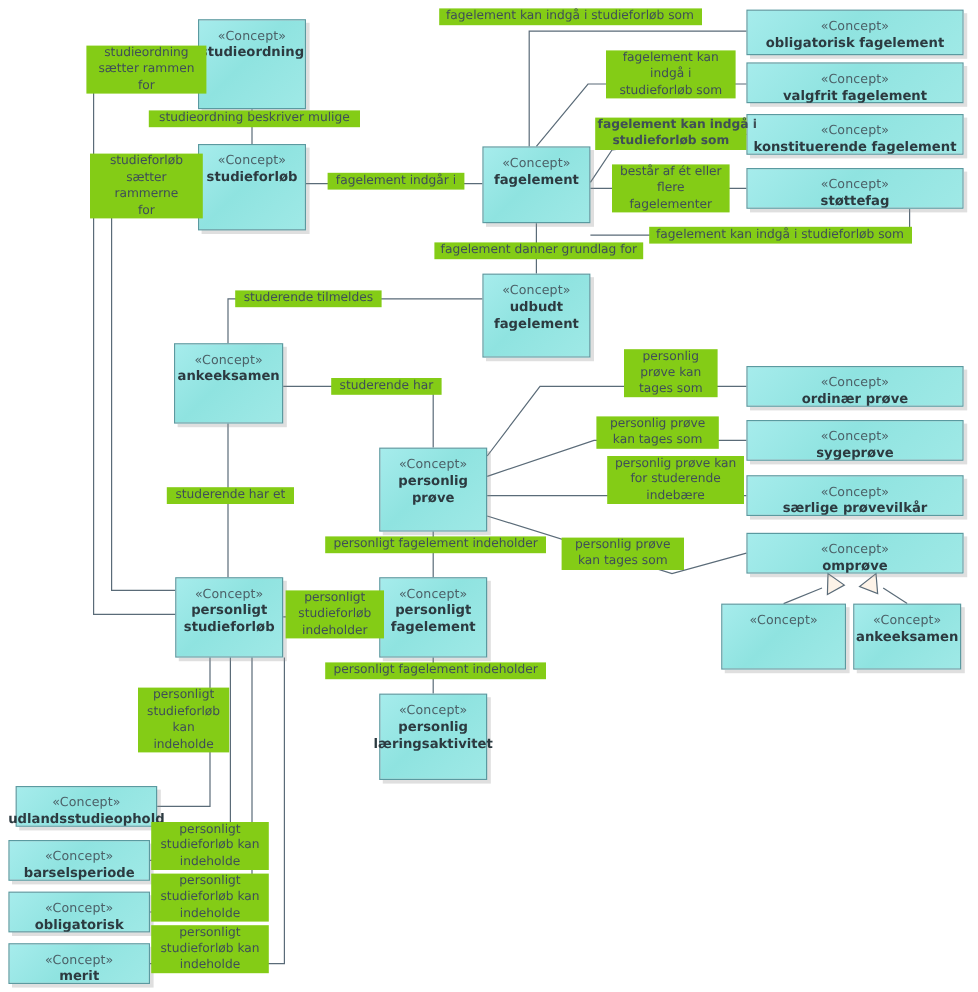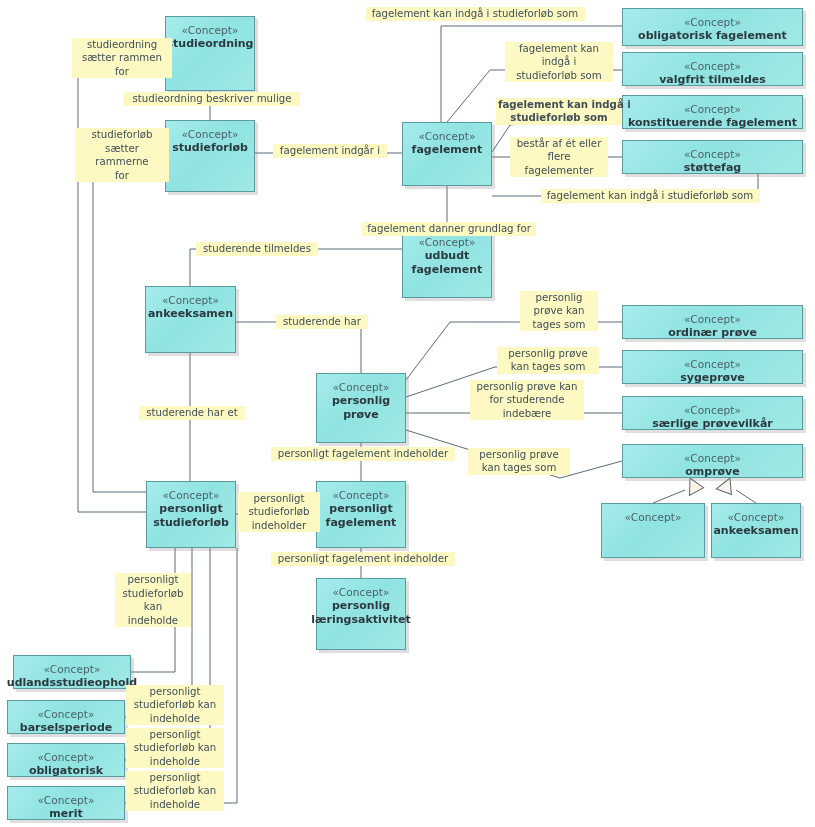--- a/index.html
+++ b/index.html
@@ -53,21 +53,21 @@
     line-height: 14px;
     text-align: center;
     padding: 0 4px;
   }
   .edge-label {
     position: absolute;
     font-size: 10.2px;
     color: #3f4f57;
     line-height: 13.5px;
     text-align: center;
-    background: #fef9c3;
+    background: #84cc16;
     padding: 0 2px;
     white-space: pre;
     z-index: 8;
   }
 </style>
 </head>
 <body>
 
 <div id="canvas">
 
@@ -114,21 +114,21 @@
       <div class="node" style="left: 402px; top: 122px; width: 90px; height: 64px;">
         <div class="stereotype">«Concept»</div>
         <div class="nodename">fagelement</div>
       </div>
       <div class="node" style="left: 622px; top: 8px; width: 181px; height: 38px;">
         <div class="stereotype">«Concept»</div>
         <div class="nodename">obligatorisk fagelement</div>
       </div>
       <div class="node" style="left: 622px; top: 52px; width: 181px; height: 34px;">
         <div class="stereotype">«Concept»</div>
-        <div class="nodename">valgfrit tilmeldes</div>
+        <div class="nodename">valgfrit fagelement</div>
       </div>
       <div class="node" style="left: 622px; top: 95px; width: 181px; height: 34px;">
         <div class="stereotype">«Concept»</div>
         <div class="nodename">konstituerende fagelement</div>
       </div>
       <div class="node" style="left: 622px; top: 140px; width: 181px; height: 34px;">
         <div class="stereotype">«Concept»</div>
         <div class="nodename">støttefag</div>
       </div>
       <div class="node" style="left: 402px; top: 228px; width: 90px; height: 70px;">
@@ -208,30 +208,30 @@
       <div class="edge-label" style="width: 215px; left: 365.5px; top: 7.25px;">fagelement kan indgå i studieforløb som</div>
       <div class="edge-label" style="width: 104px; left: 505px; top: 41.75px;">fagelement kan
 indgå i
 studieforløb som</div>
       <div class="edge-label" style="width: 122px; left: 496px; top: 97.5px; font-weight: bold;">fagelement kan indgå i
 studieforløb som</div>
       <div class="edge-label" style="width: 94px; left: 510px; top: 136.75px;">består af ét eller
 flere
 fagelementer</div>
       <div class="edge-label" style="width: 215px; left: 540.5px; top: 189.25px;">fagelement kan indgå i studieforløb som</div>
-      <div class="edge-label" style="width: 170px; left: 362px; top: 202.25px; margin-top: 20px;">fagelement danner grundlag for</div>
+      <div class="edge-label" style="width: 170px; left: 362px; top: 202.25px;">fagelement danner grundlag for</div>
       <div class="edge-label" style="width: 118px; left: 196px; top: 242.25px;">studerende tilmeldes</div>
       <div class="edge-label" style="width: 88px; left: 276px; top: 315.25px;">studerende har</div>
       <div class="edge-label" style="width: 102px; left: 139px; top: 406px;">studerende har et</div>
       <div class="edge-label" style="width: 74px; left: 520px; top: 290.75px; text-align: center;">personlig
 prøve kan
 tages som</div>
       <div class="edge-label" style="width: 98px; left: 497px; top: 346.5px;">personlig prøve
 kan tages som</div>
-      <div class="edge-label" style="width: 110px; left: 470px; top: 379.75px;">personlig prøve kan
+      <div class="edge-label" style="width: 110px; left: 506px; top: 379.75px;">personlig prøve kan
 for studerende
 indebære</div>
       <div class="edge-label" style="width: 98px; left: 468px; top: 447.5px;">personlig prøve
 kan tages som</div>
       <div class="edge-label" style="width: 180px; left: 271px; top: 447.25px;">personligt fagelement indeholder</div>
       <div class="edge-label" style="width: 78px; left: 238px; top: 491.75px;">personligt
 studieforløb
 indeholder</div>
       <div class="edge-label" style="width: 180px; left: 271px; top: 552.25px;">personligt fagelement indeholder</div>
       <div class="edge-label" style="width: 72px; left: 115px; top: 573px;">personligt

